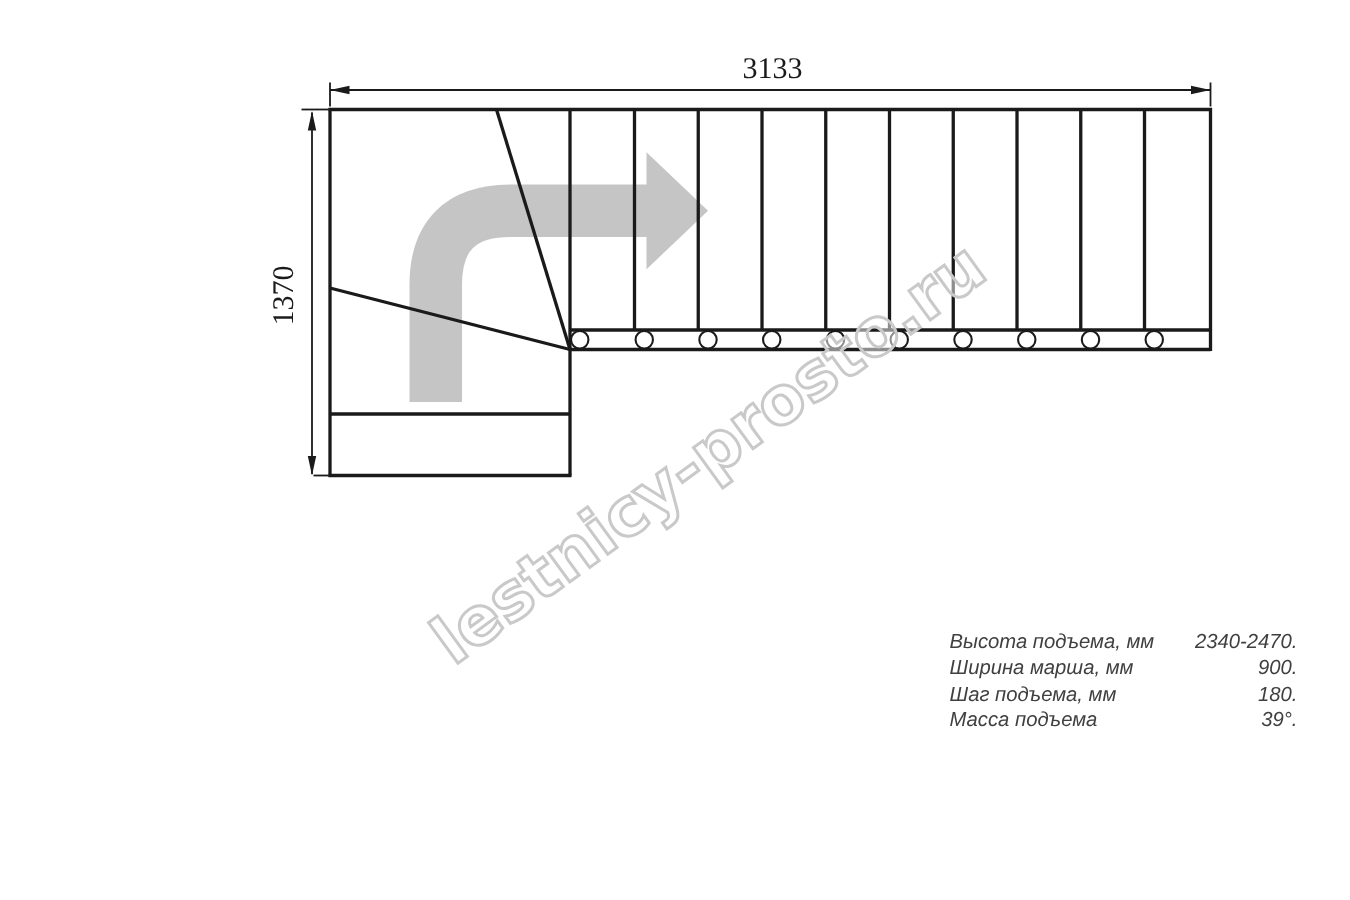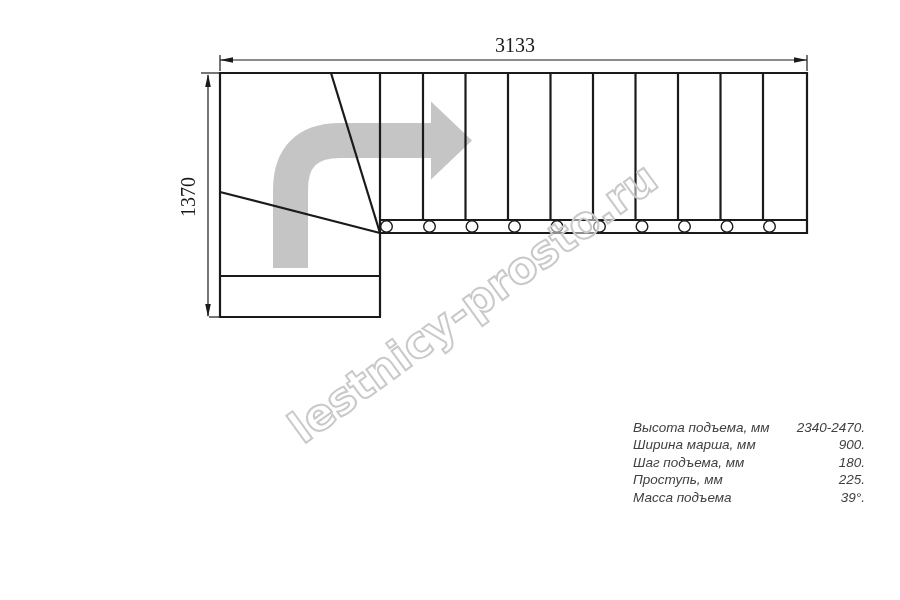--- a/index.html
+++ b/index.html
@@ -149,22 +149,18 @@
     </div>
     <div class="spec-row">
       <span class="spec-label">Ширина марша, мм</span>
       <span class="spec-value">900.</span>
     </div>
     <div class="spec-row">
       <span class="spec-label">Шаг подъема, мм</span>
       <span class="spec-value">180.</span>
     </div>
     <div class="spec-row">
-      <span class="spec-label">Проступь, мм</span>
-      <span class="spec-value">225.</span>
-    </div>
-    <div class="spec-row">
       <span class="spec-label">Масса подъема</span>
       <span class="spec-value">39°.</span>
     </div>
   </div>
 
 </div>
 
 </body></html>

